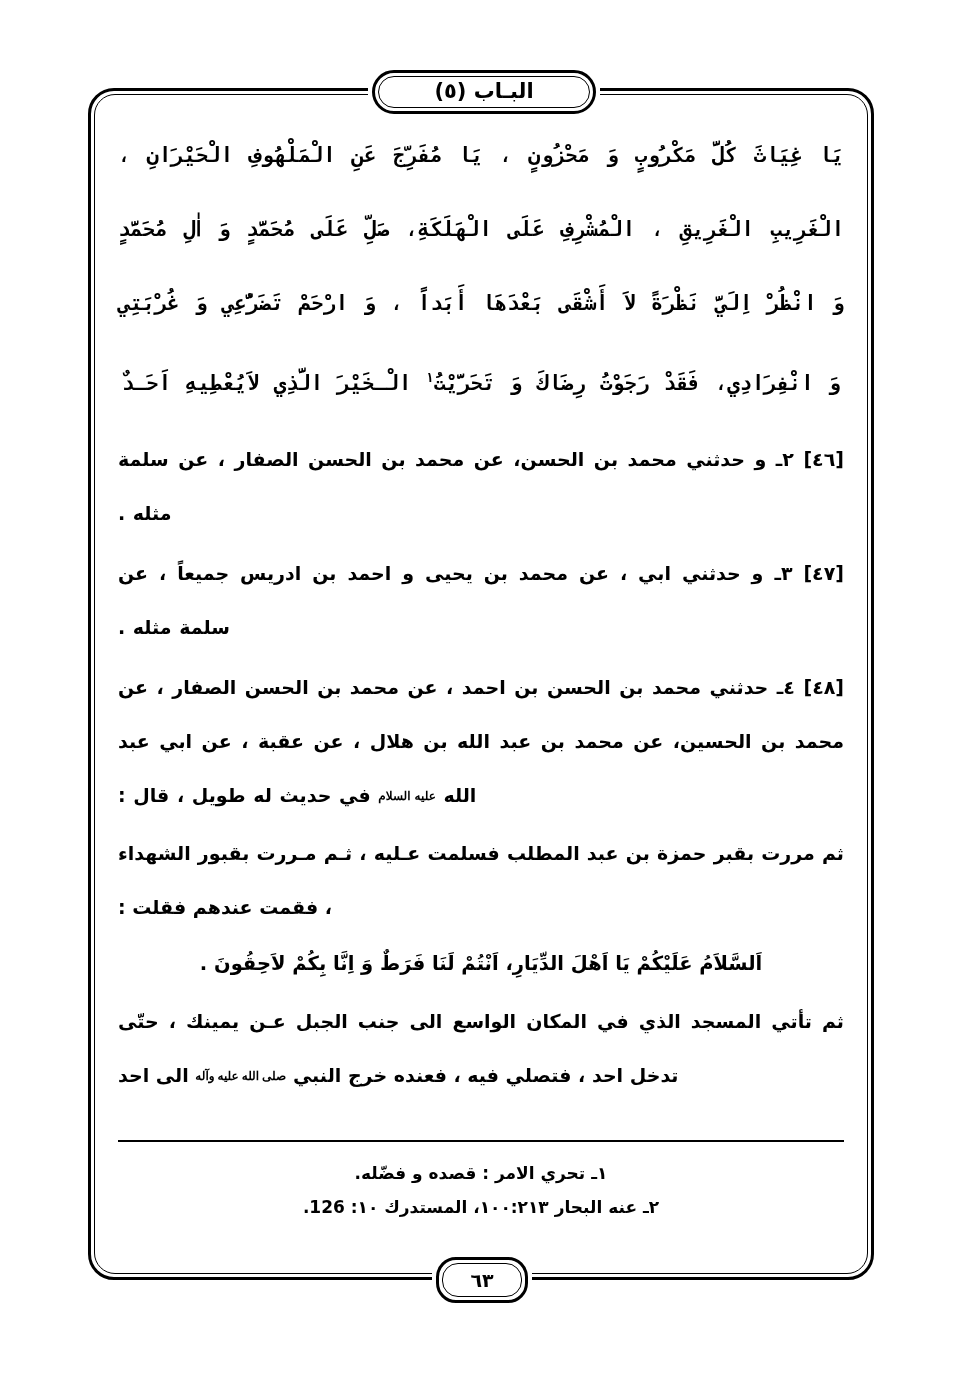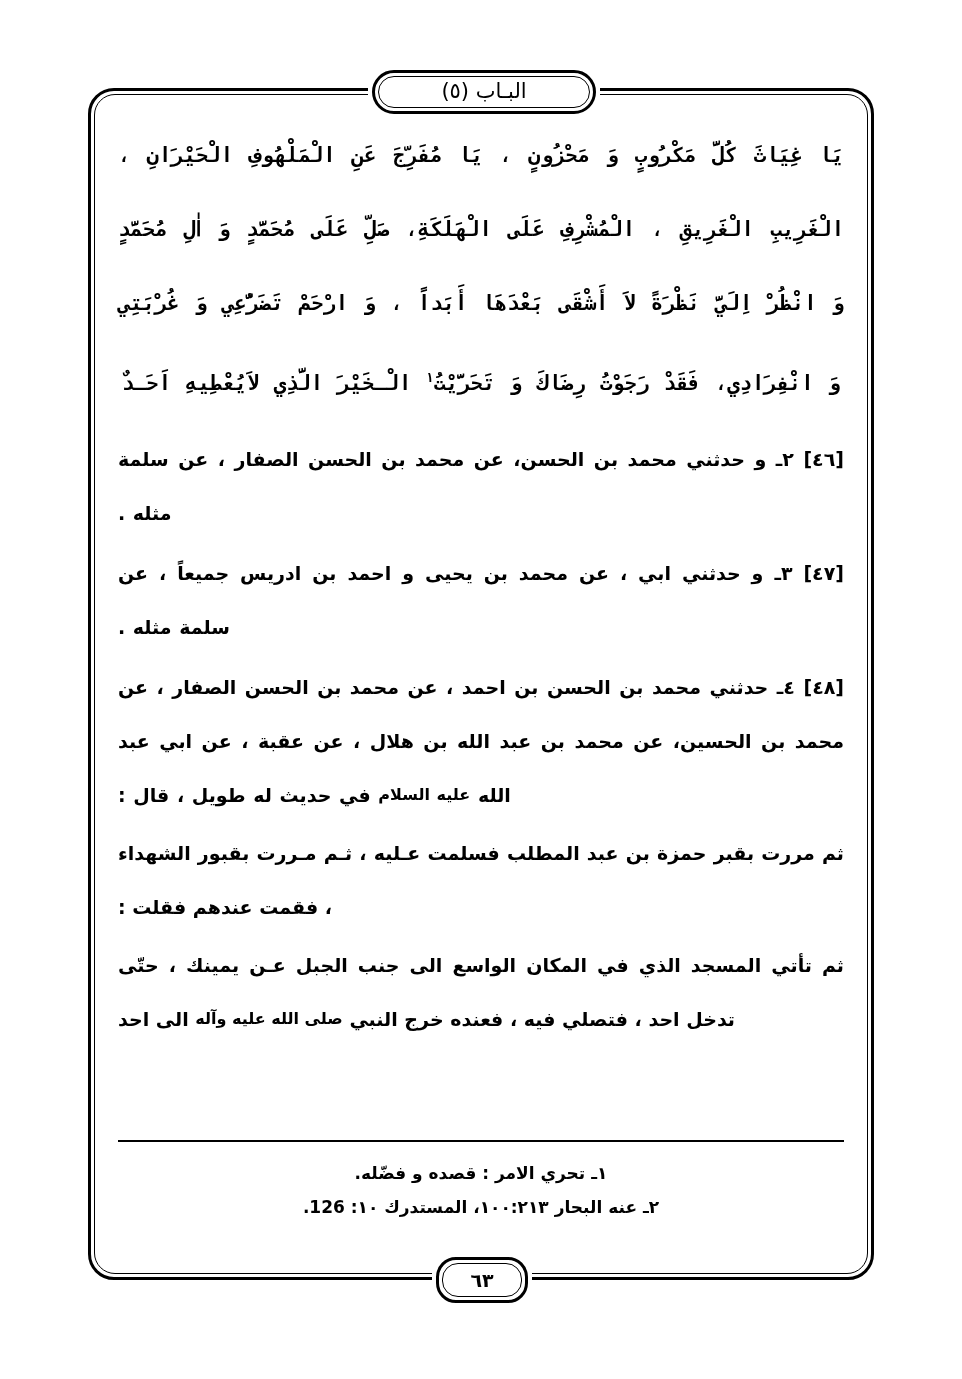--- a/index.html
+++ b/index.html
@@ -72,21 +72,21 @@
     position: absolute;
     left: 3px; top: 3px; right: 3px; bottom: 3px;
     border: 1.2px solid #000;
     border-radius: 18px;
     pointer-events: none;
   }
   .chapter-banner span {
     position: relative;
     font-family: "DejaVu Sans", sans-serif;
     font-size: 21px;
-    font-weight: 400;
+    font-weight: 700;
     letter-spacing: 1px;
     transform: translateY(-1px);
   }
 
   
   .banner-mask-bottom {
     position: absolute;
     left: 432px;
     top: 1262px;
     width: 100px;
@@ -181,26 +181,27 @@
 
   .num {
     font-weight: 700;
   }
   .fn-ref {
     font-size: 13px;
     vertical-align: super;
     font-weight: 700;
   }
   .honorific {
-    font-size: 16px;
+    font-size: 12px;
     display: inline-block;
     line-height: 1;
     transform: translateY(-2px);
     letter-spacing: -1px;
     font-weight: 700;
+    font-family: Liberation Serif, serif;
   }
 
   
   .fn-divider {
     position: absolute;
     left: 118px;
     top: 1140px;
     width: 726px;
     height: 0;
     border-top: 2px solid #000;
@@ -261,20 +262,21 @@
     <div class="hadith">
       <span class="num">[٤٨]</span>
       <span class="num">٤</span><span class="num">ـ</span>
       <span>حدثني محمد بن الحسن بن احمد ، عن محمد بن الحسن الصفار ، عن محمد بن الحسين، عن محمد بن عبد الله بن هلال ، عن عقبة ، عن ابي عبد الله</span>
       <span class="honorific">عليه السلام</span>
       <span>في حديث له طويل ، قال :</span>
     </div>
 
     <div class="narration">ثم مررت بقبر حمزة بن عبد المطلب فسلمت عـليه ، ثـم مـررت بقبور الشهداء ، فقمت عندهم فقلت :</div>
 
+    <div class="salutation">اَلسَّلاَمُ عَلَيْكُمْ يَا اَهْلَ الدِّيَارِ، اَنْتُمْ لَنَا فَرَطٌ وَ اِنَّا بِكُمْ لاَحِقُونَ .</div>
 
     <div class="narration">
       <span>ثم تأتي المسجد الذي في المكان الواسع الى جنب الجبل عـن يمينك ، حتّى تدخل احد ، فتصلي فيه ، فعنده خرج النبي</span>
       <span class="honorific">صلى الله عليه وآله</span>
       <span>الى احد</span>
     </div>
 
   </div>
 
   <div class="fn-divider"></div>

